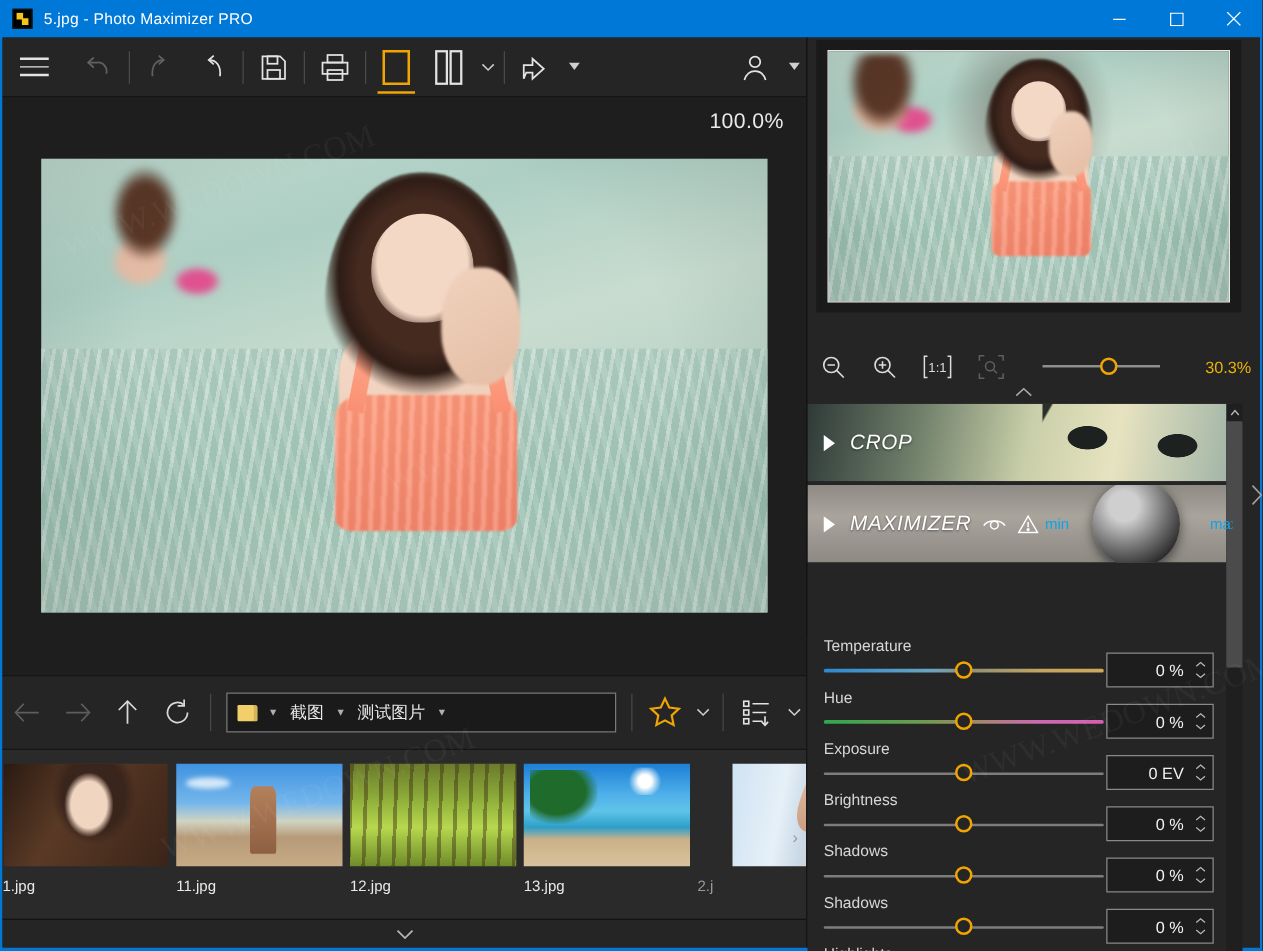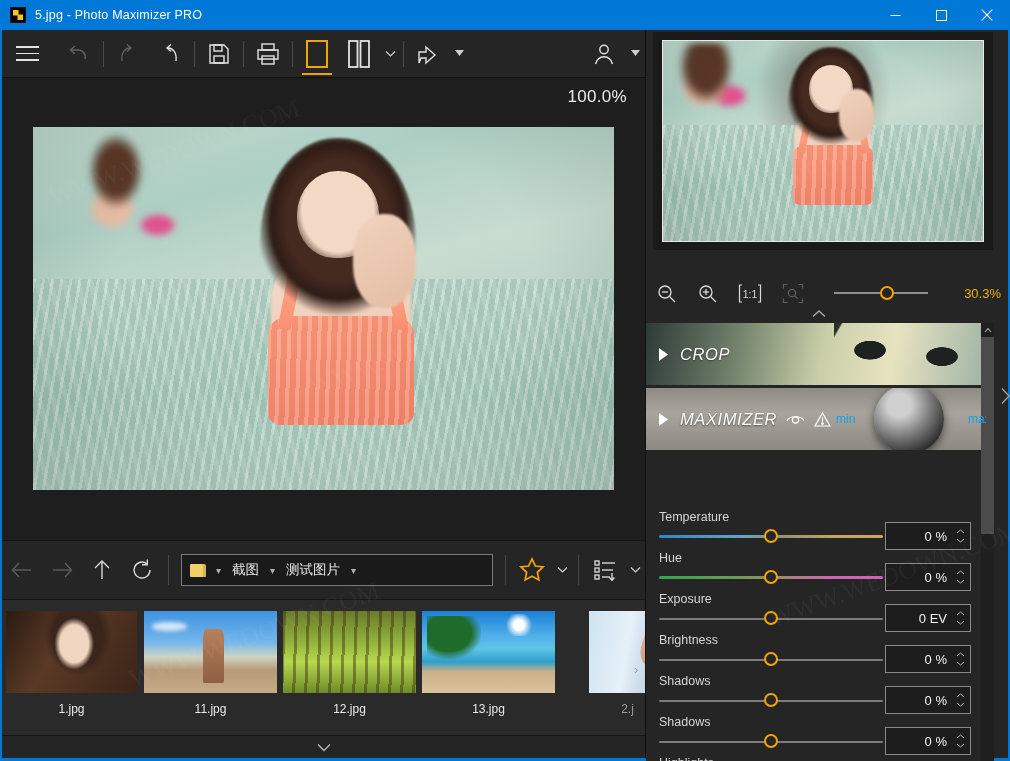--- a/index.html
+++ b/index.html
@@ -186,21 +186,21 @@
   .sortbtn { color:#e3e3e3; }
 
   
   .thumbs {
     position: absolute; top: 600px; left: 0; width: 643px; height: 135px;
     background: #2a2a2b; display:flex; align-items:flex-start;
     padding: 18px 0 0 0; overflow:hidden;
   }
   .thumb {
     width: 139px; flex: 0 0 auto;
-    display:flex; flex-direction:column; align-items:center;
+    display:flex; flex-direction:column; align-items:flex-start;
   }
   .thumb-box {
     width: 133px; height: 68px; display:flex; align-items:center; justify-content:center;
   }
   .thumb-img {
     display:block; border: 0;
   }
   .thumb-label {
     margin-top: 16px; color:#e9e9e9; font-size:12px;
   }

